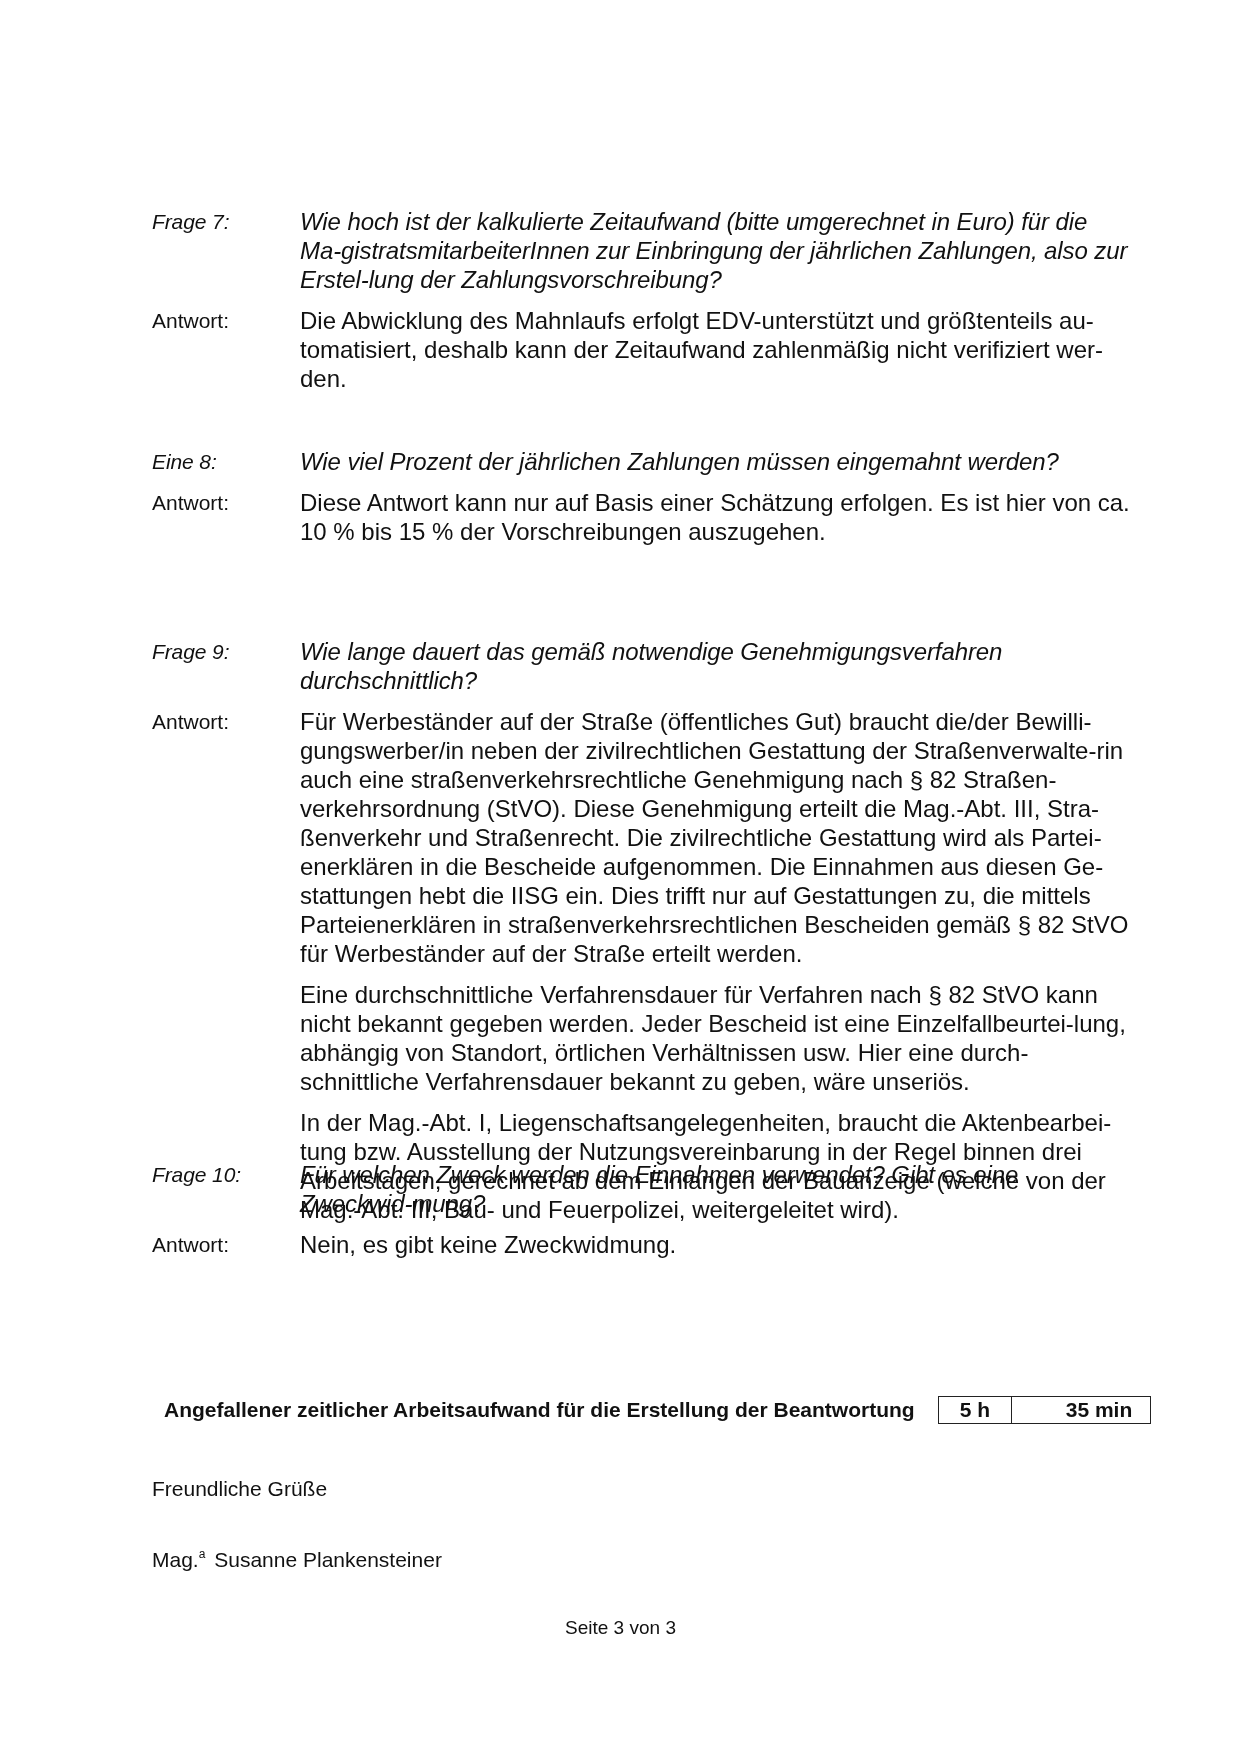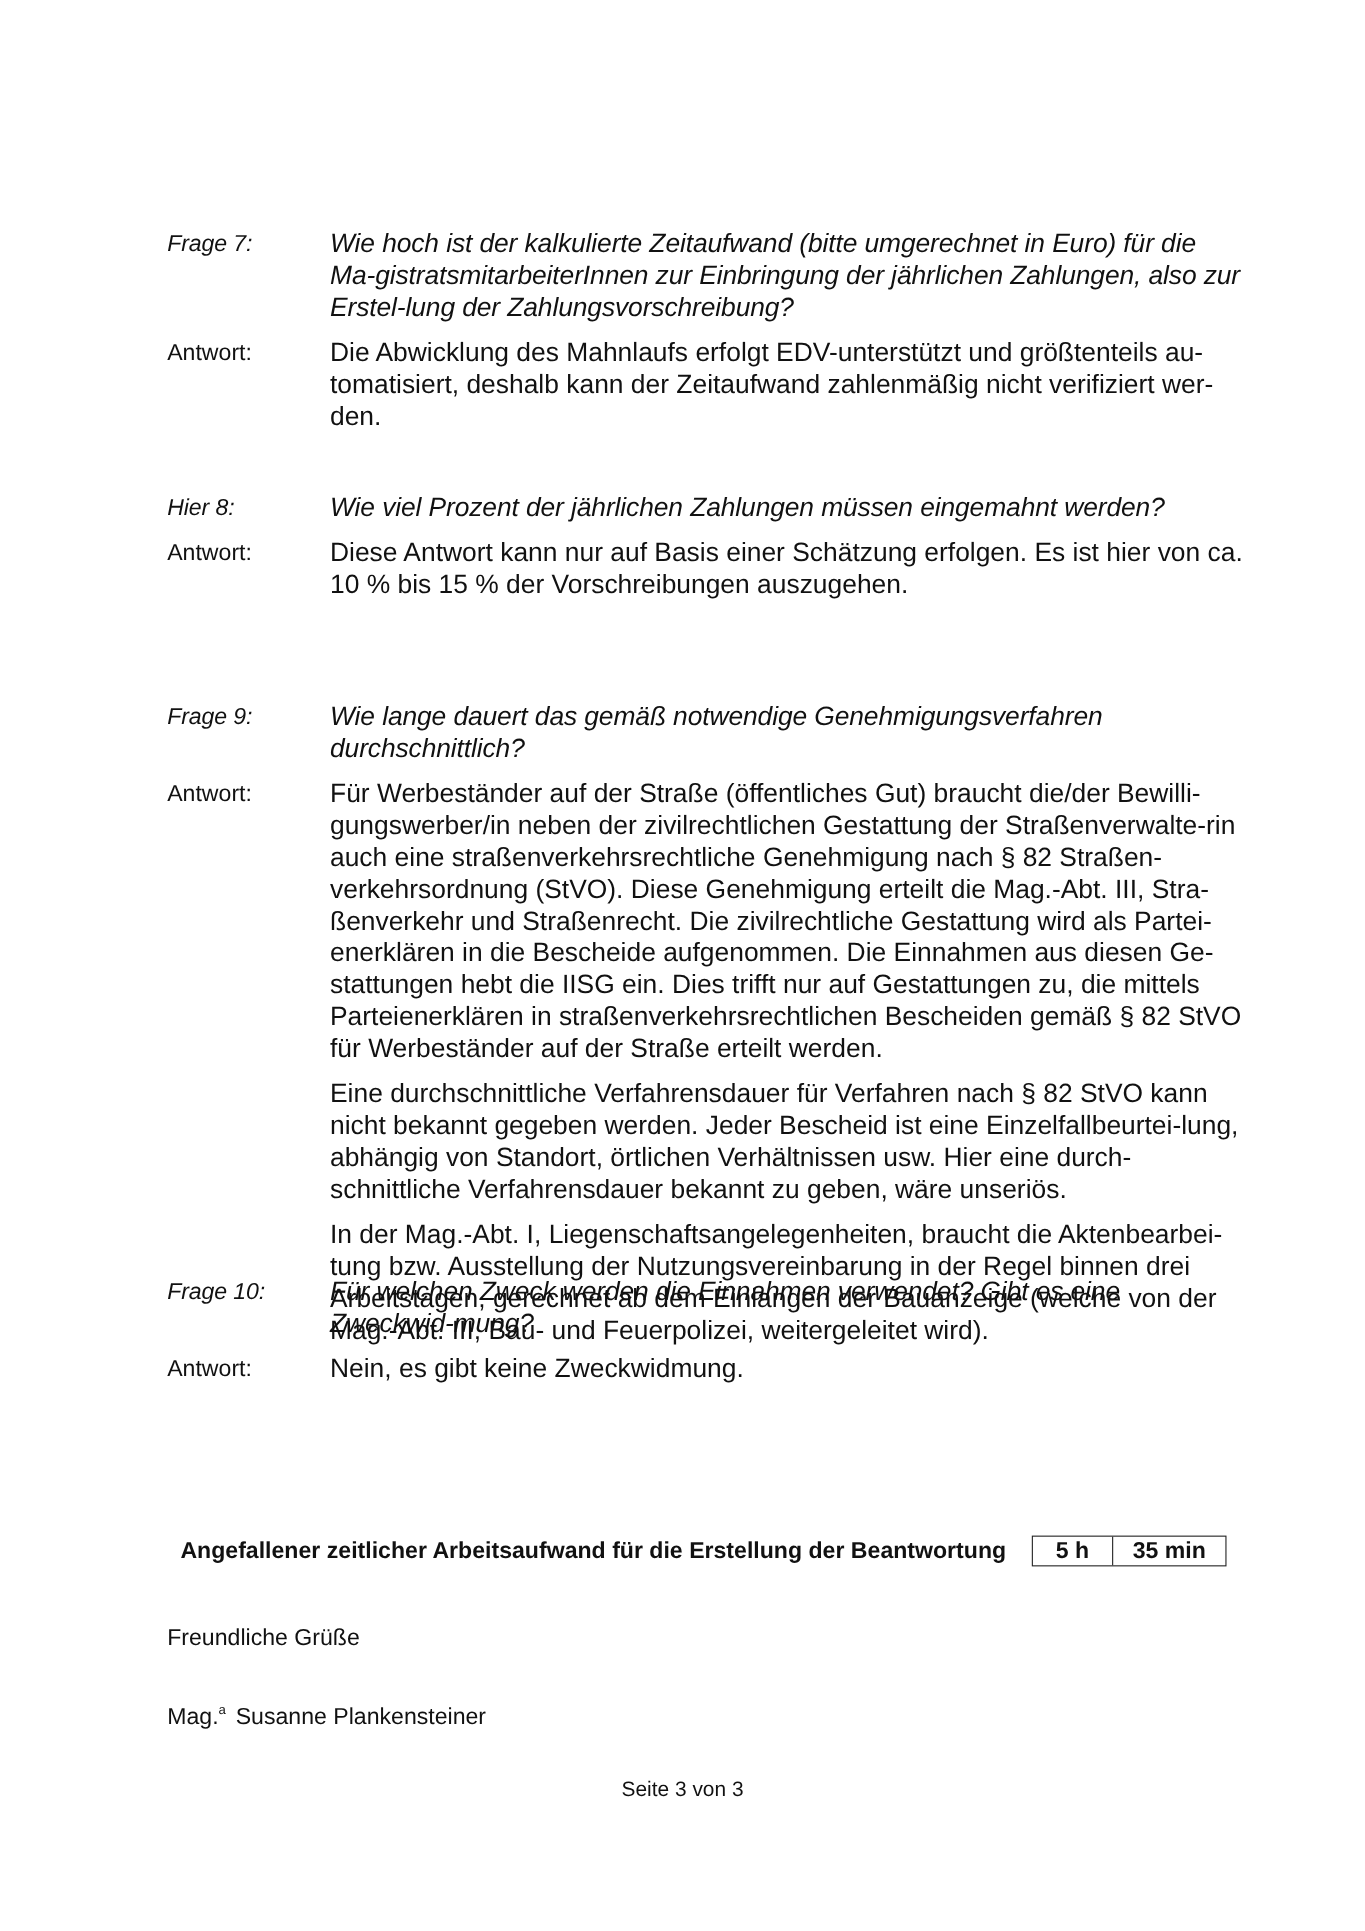--- a/index.html
+++ b/index.html
@@ -71,20 +71,21 @@
       font-weight: bold;
     }
     .effort-label {
       width: 774px;
     }
     .effort-box {
       display: flex;
       border: 1.5px solid #222;
       height: 26px;
       margin-left: 0;
+      gap: 36px;
     }
     .effort-cell {
       display: flex;
       align-items: center;
       justify-content: center;
       font-size: 21px;
       height: 26px;
     }
     .effort-cell.hours {
       width: 72px;
@@ -133,21 +134,21 @@
     <div class="row a">
       <div class="label">Antwort:</div>
       <div class="text">
         <p>Die Abwicklung des Mahnlaufs erfolgt EDV-unterstützt und größtenteils au-tomatisiert, deshalb kann der Zeitaufwand zahlenmäßig nicht verifiziert wer-den.</p>
       </div>
     </div>
   </div>
 
   <div class="qa-block" id="block-8">
     <div class="row q">
-      <div class="label">Hier 8:</div>
+      <div class="label">Eine 8:</div>
       <div class="text">Wie viel Prozent der jährlichen Zahlungen müssen eingemahnt werden?</div>
     </div>
     <div class="row a">
       <div class="label">Antwort:</div>
       <div class="text">
         <p>Diese Antwort kann nur auf Basis einer Schätzung erfolgen. Es ist hier von ca. 10 % bis 15 % der Vorschreibungen auszugehen.</p>
       </div>
     </div>
   </div>
 

